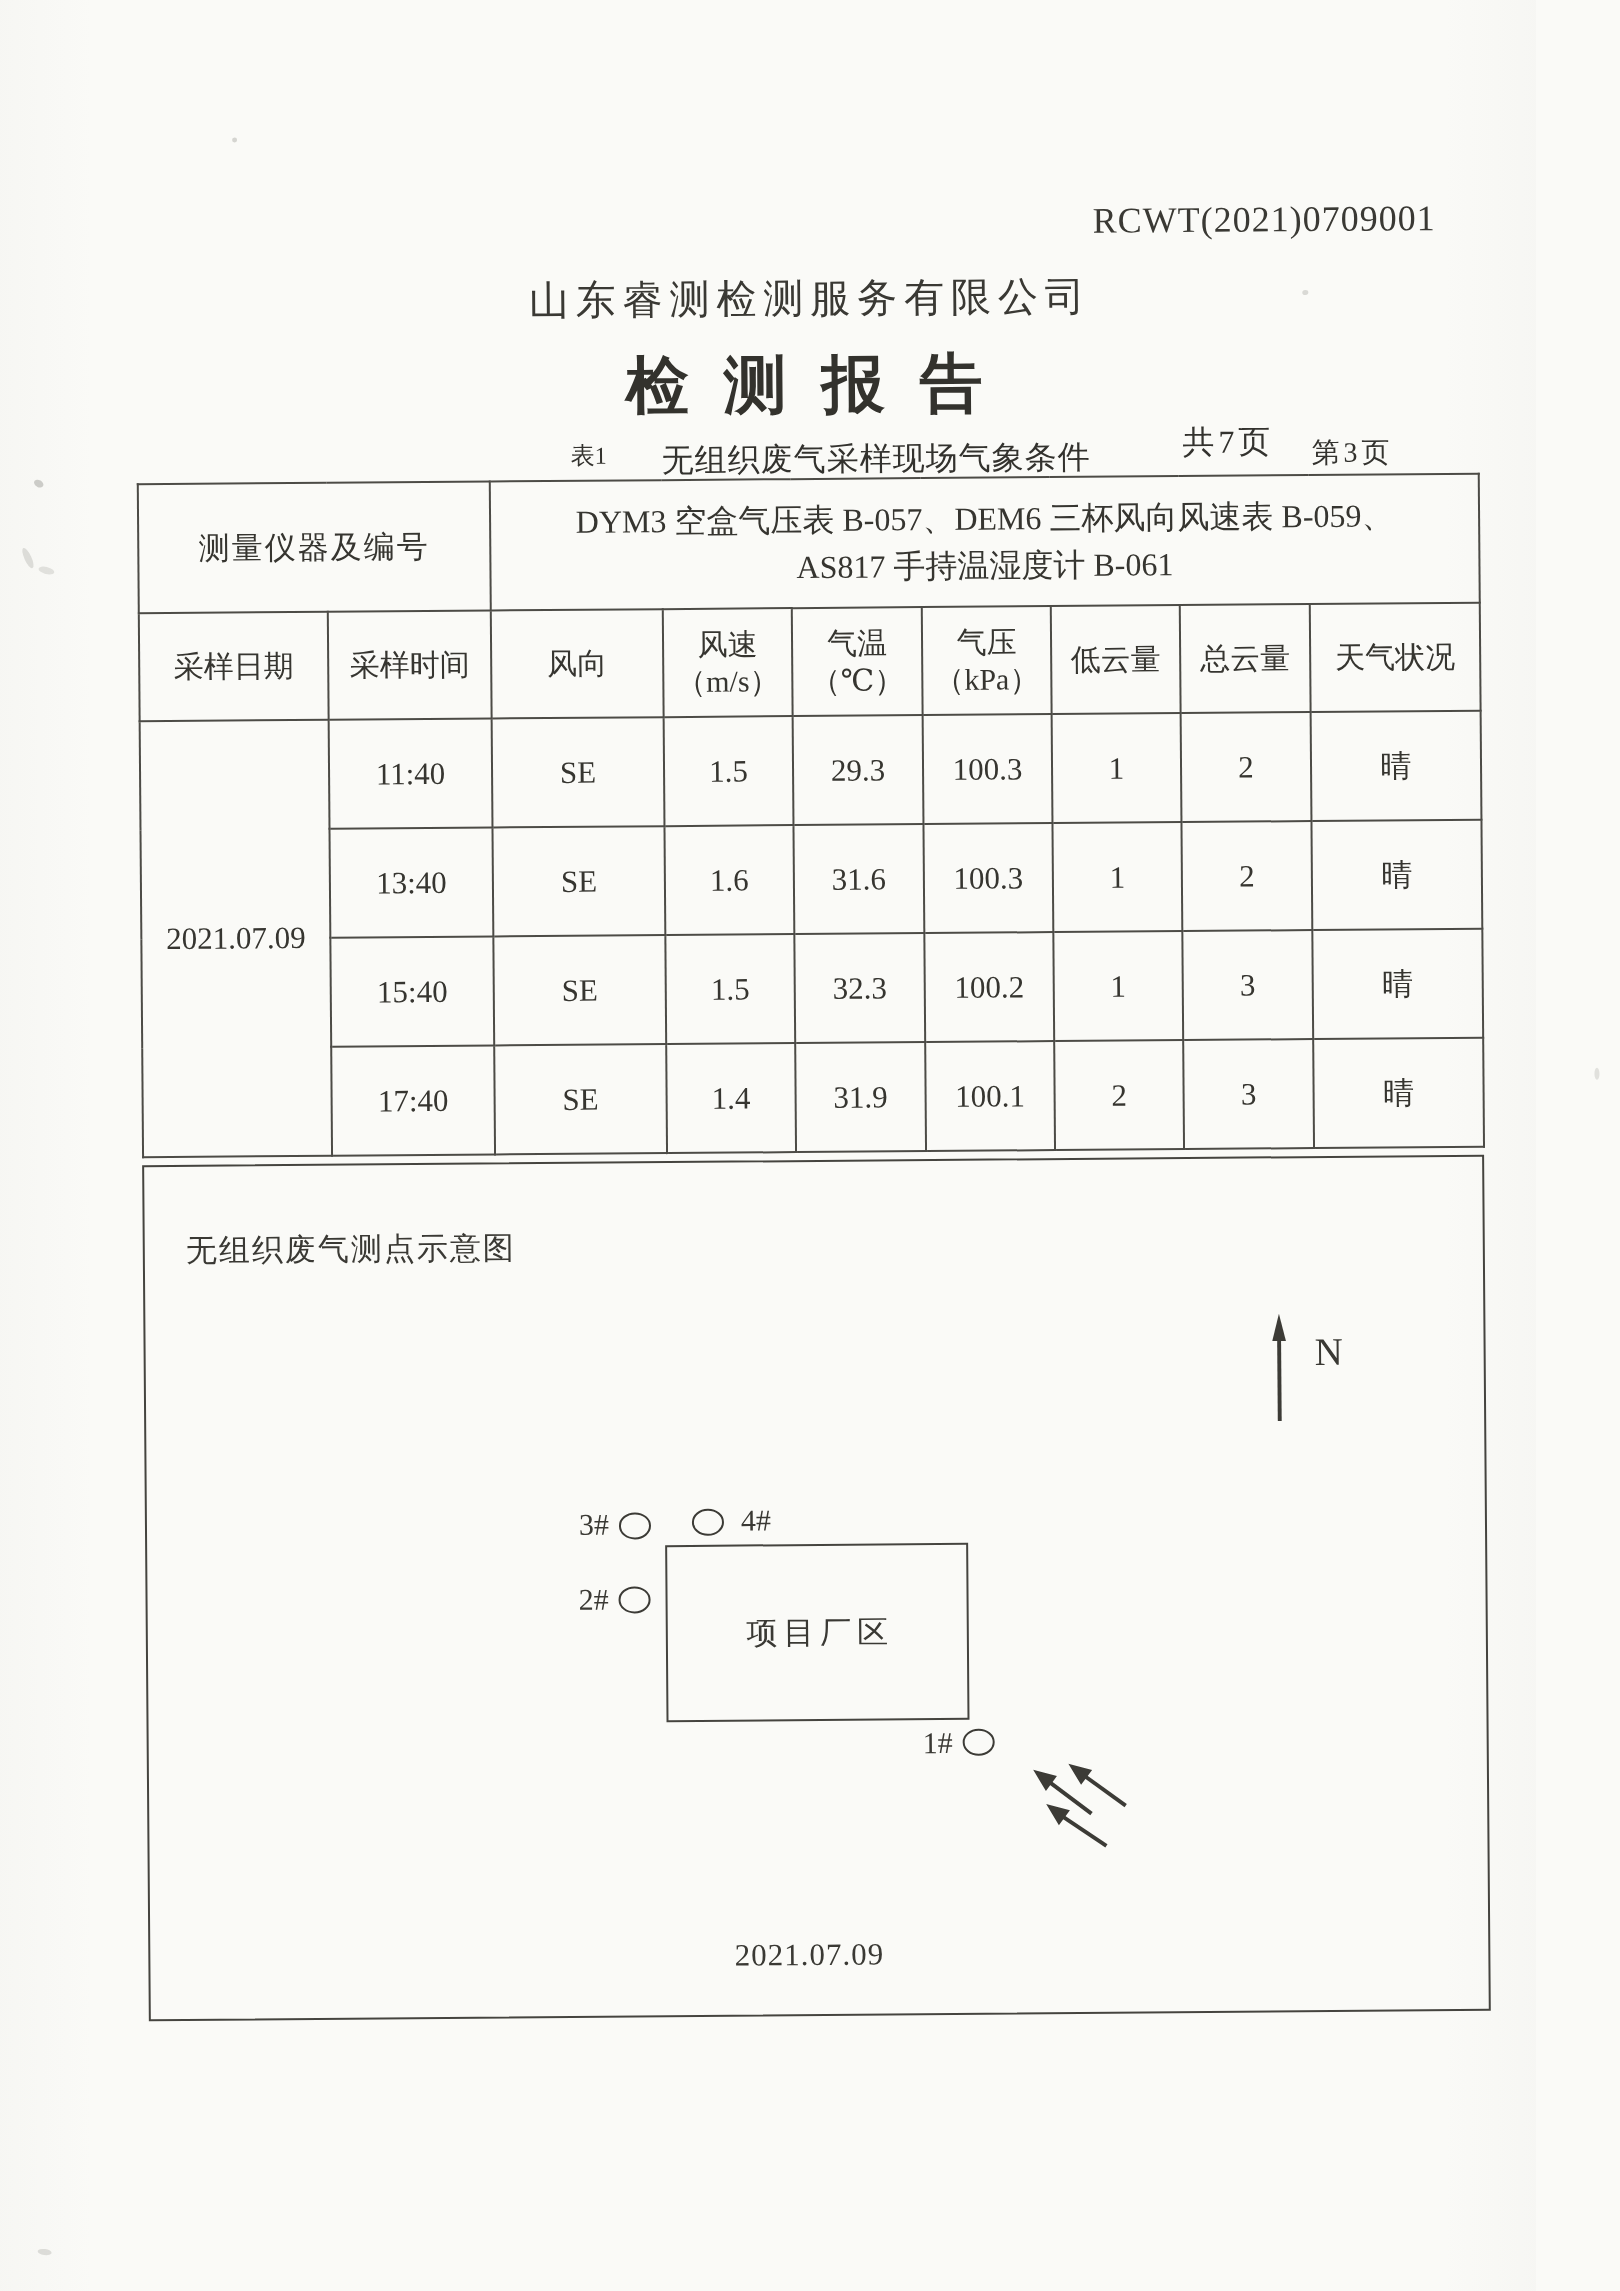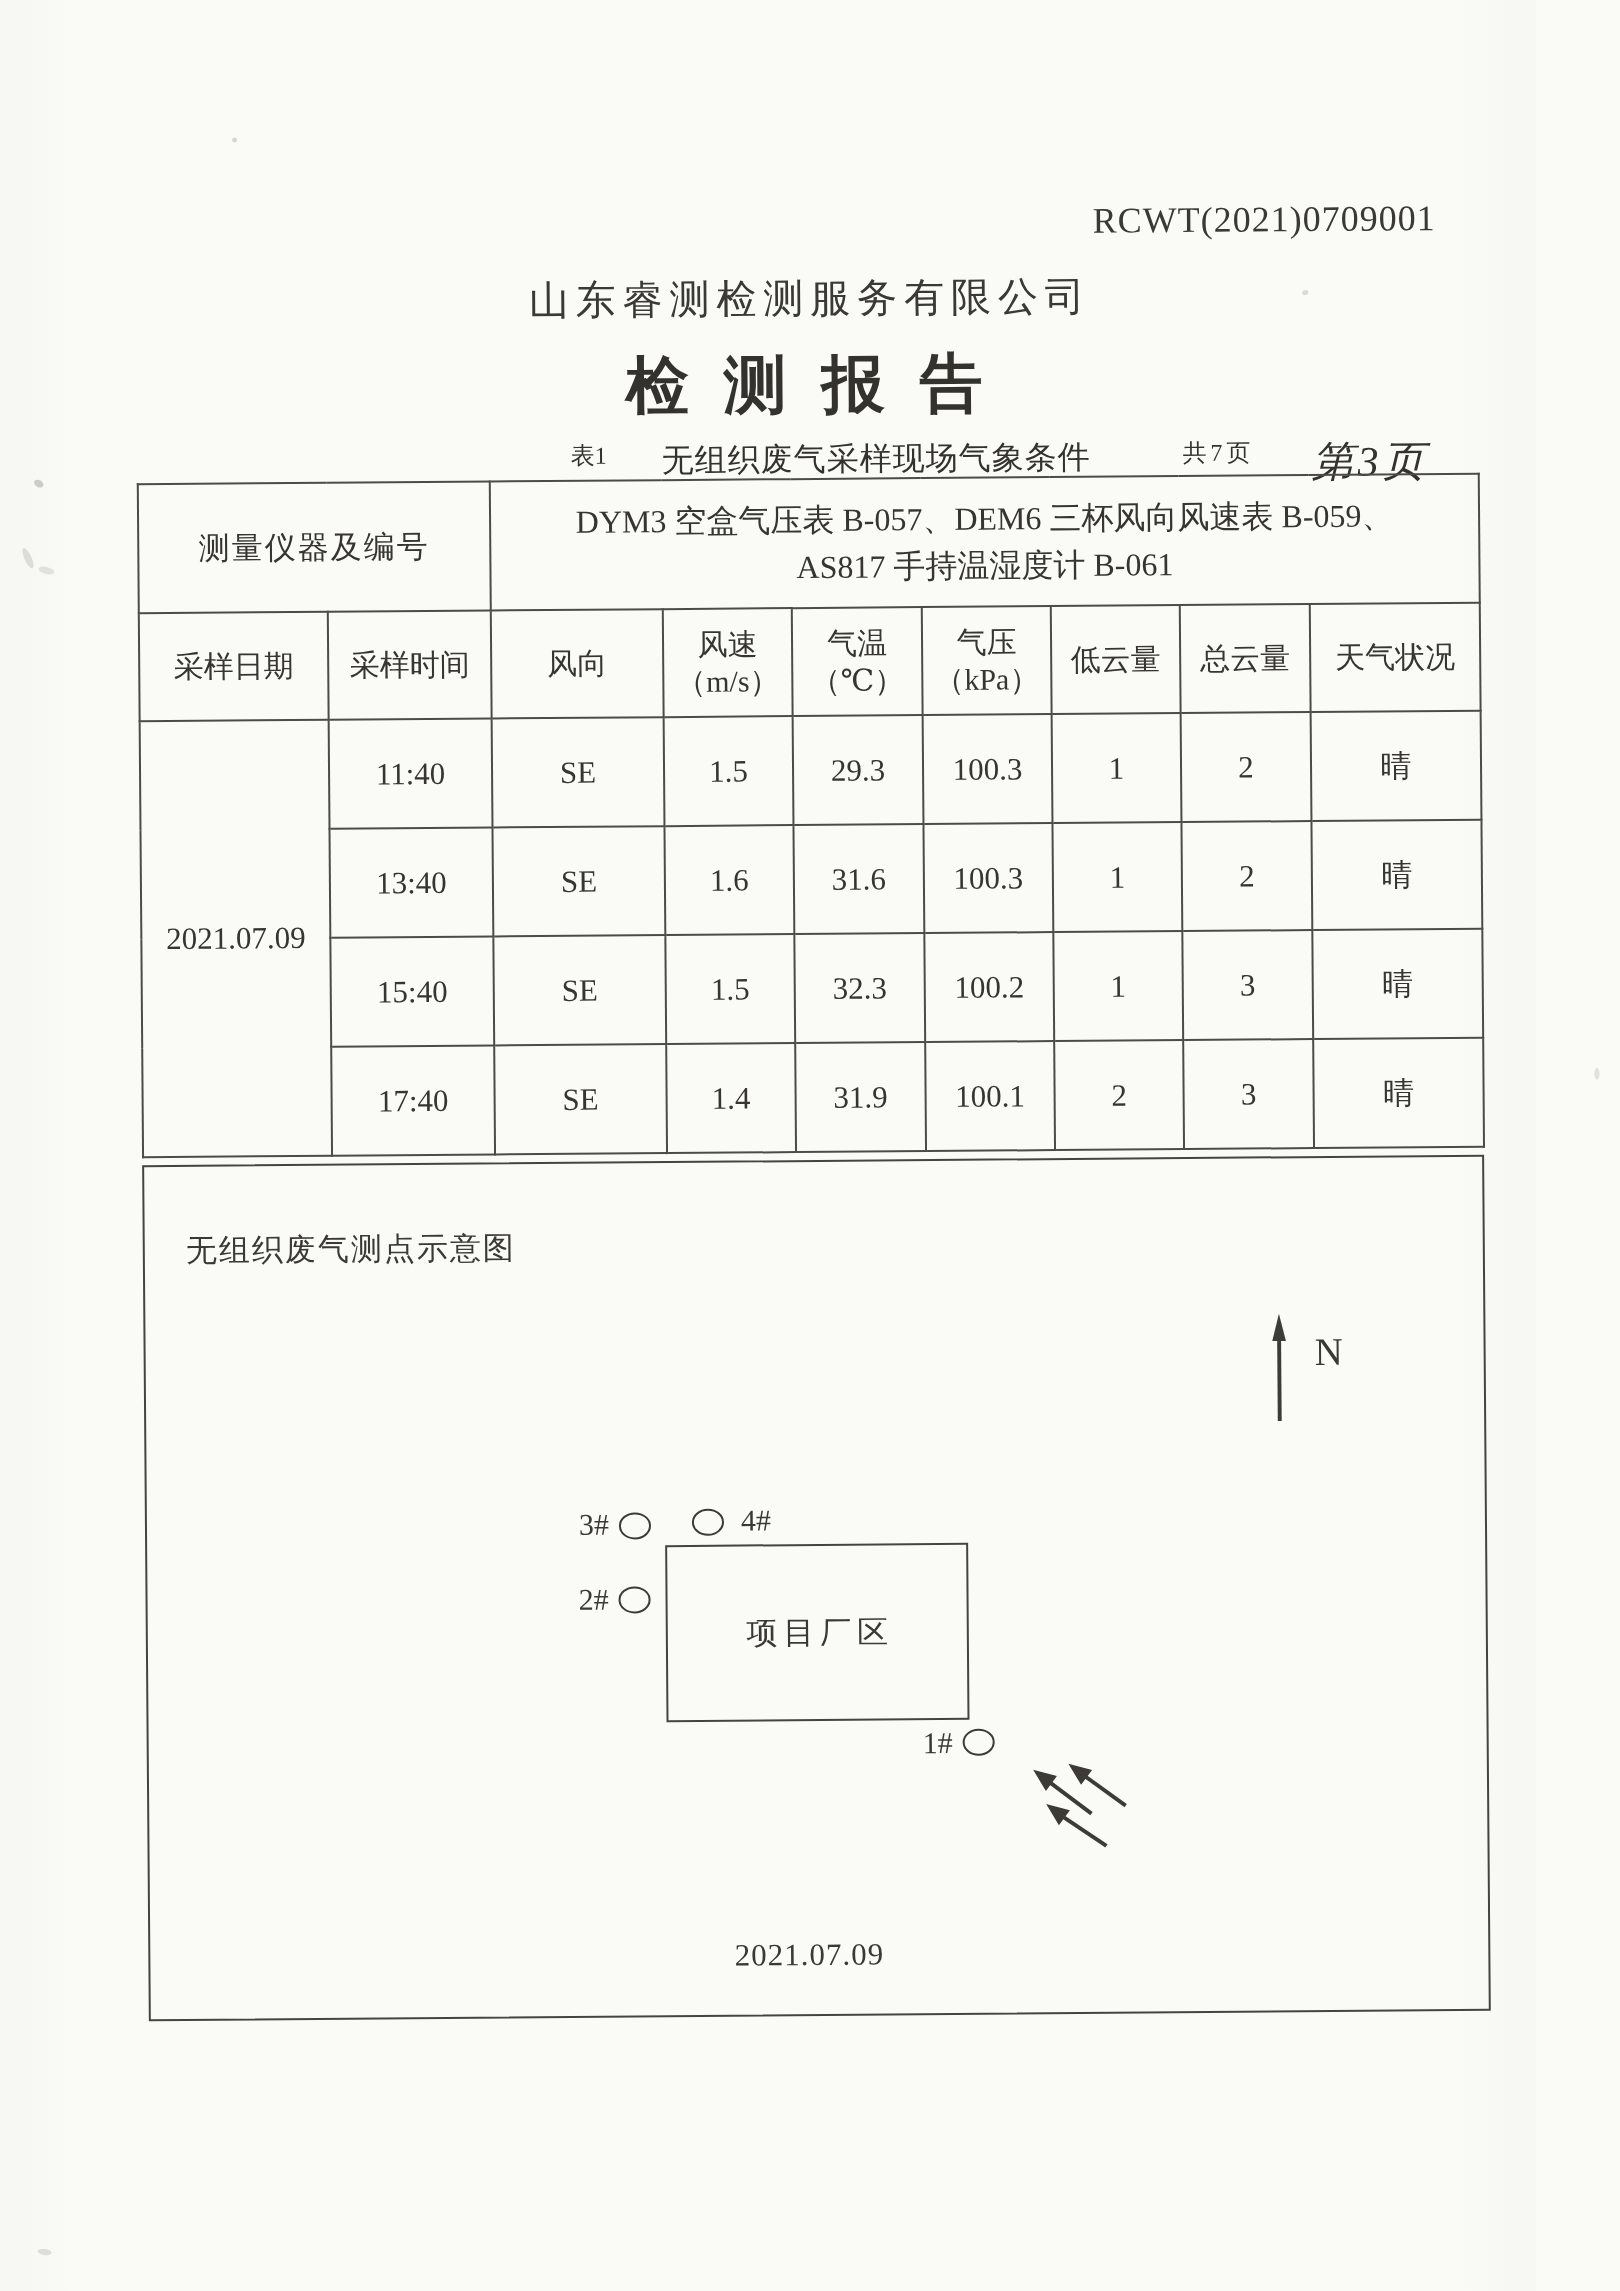--- a/index.html
+++ b/index.html
@@ -42,22 +42,22 @@
   }
   .doc-title {
     left: 0; top: 342px; width: 1620px;
     text-align: center;
     font-size: 63px; font-weight: bold;
     letter-spacing: 35px; padding-left: 35px; box-sizing: border-box;
     color: #33322d;
   }
   .caption-tableno { left: 576px;  top: 438px; font-size: 24px; }
   .caption-text    { left: 667px;  top: 438px; font-size: 32px; letter-spacing: 1px; }
-  .caption-total   { left: 1188px; top: 440px; font-size: 24px; letter-spacing: 3.9px; }
-  .caption-page    { left: 1317px; top: 438px; font-size: 42px; letter-spacing: 3.9px; font-style: italic; }
+  .caption-total   { left: 1188px; top: 424px; font-size: 32px; letter-spacing: 3.9px; }
+  .caption-page    { left: 1317px; top: 438px; font-size: 28px; letter-spacing: 3.9px; }
 
   
   table.weather {
     position: absolute; left: 142px; top: 478px;
     width: 1342px;
     border-collapse: collapse; table-layout: fixed;
     font-size: 30px; color: #363530;
   }
   table.weather td {
     border: 2px solid #4c4b46;

